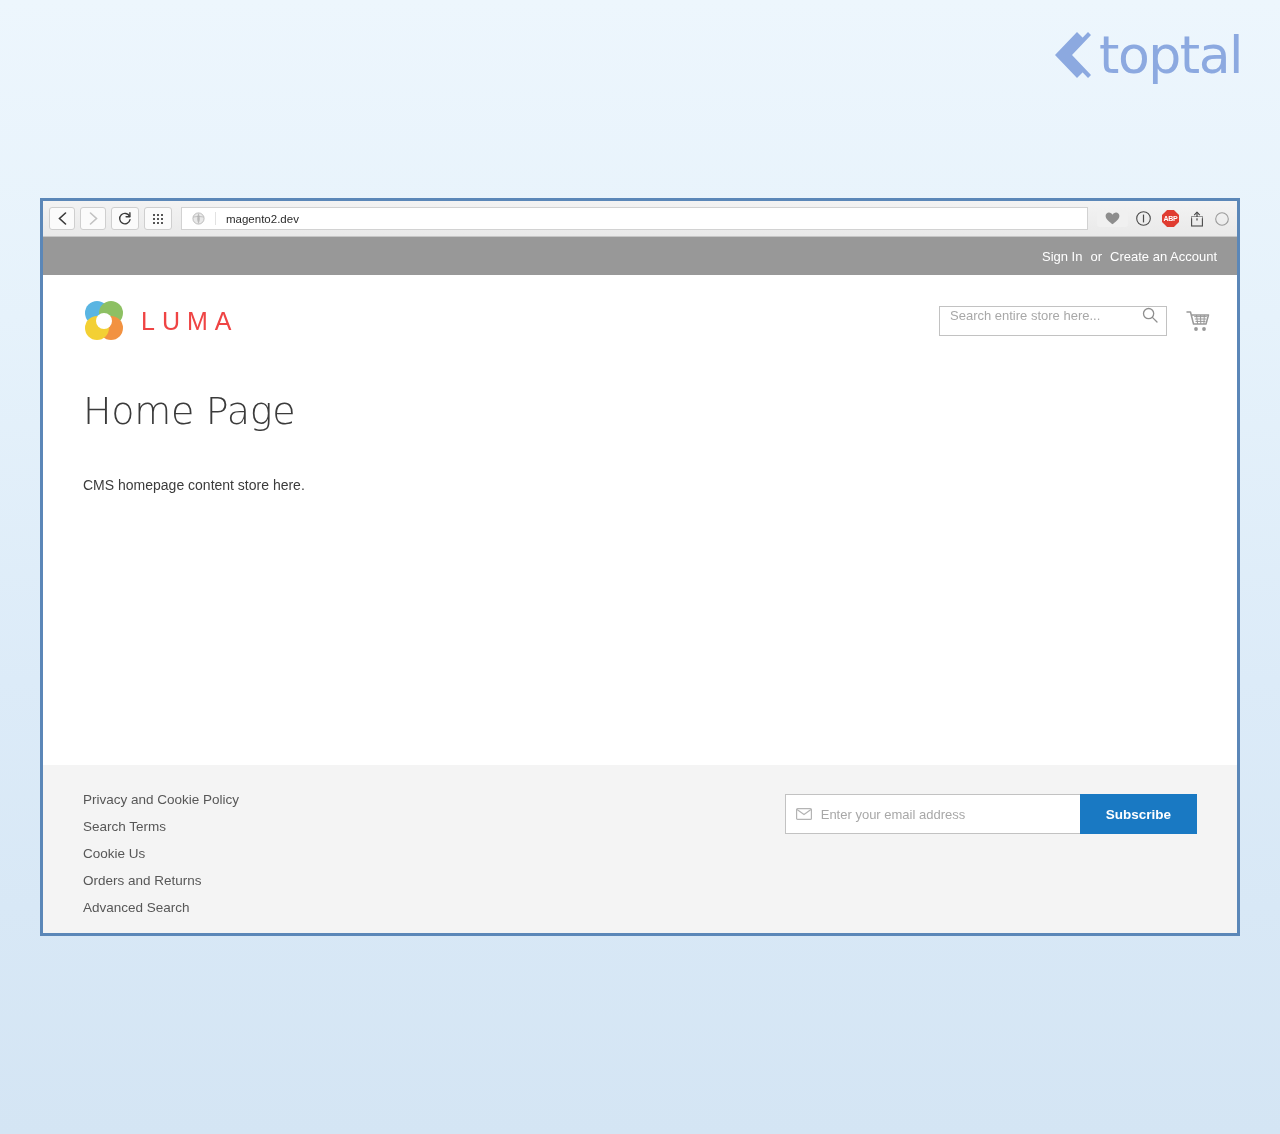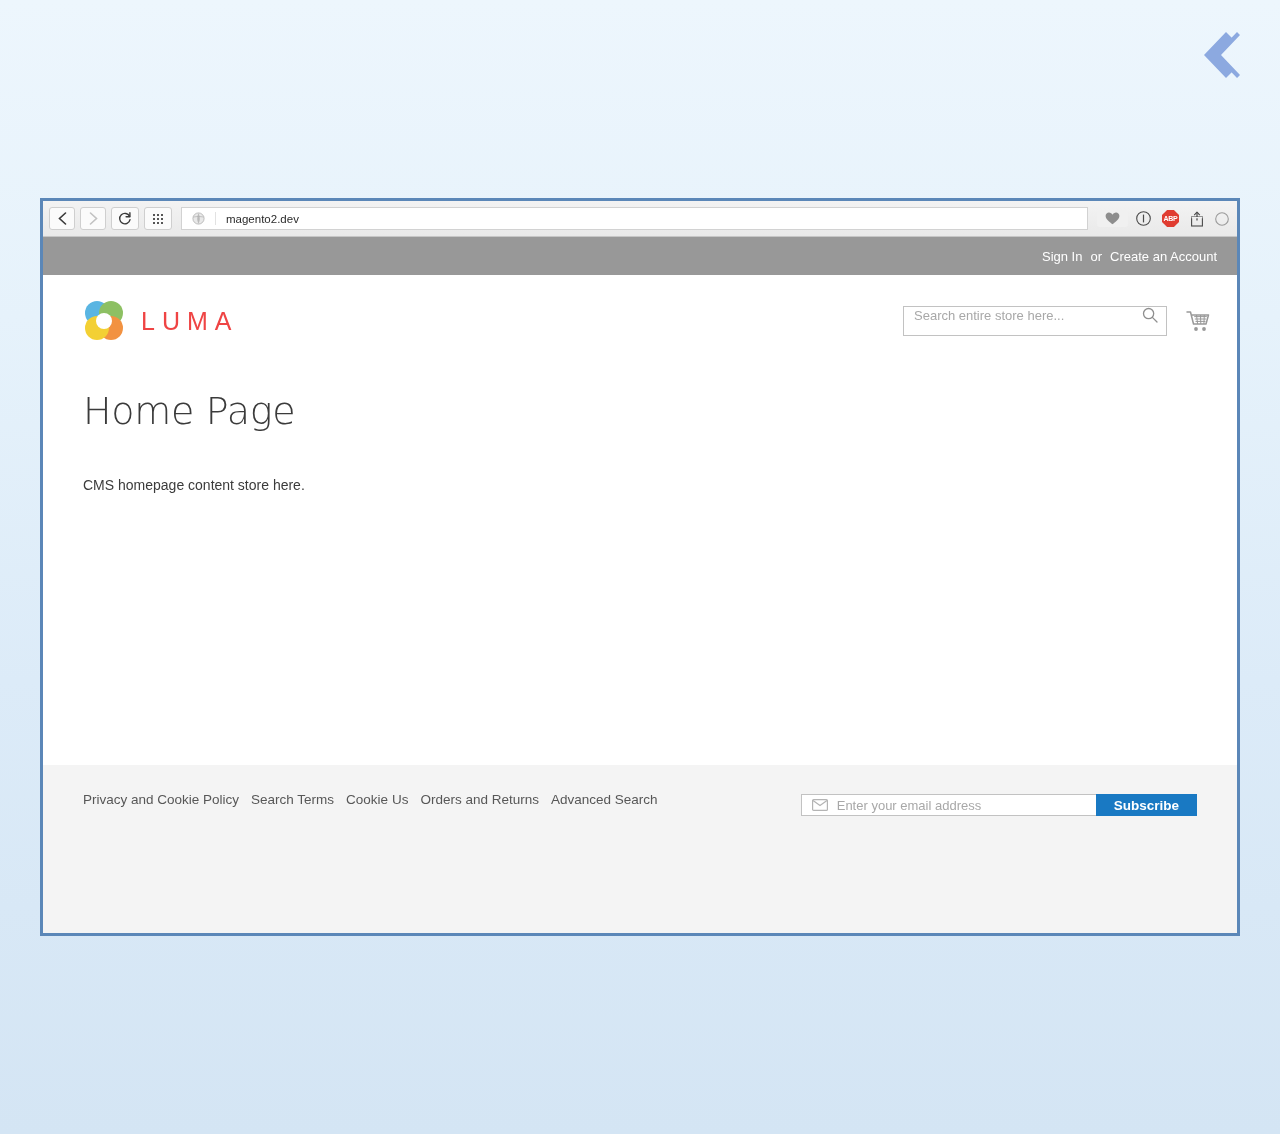--- a/index.html
+++ b/index.html
@@ -159,21 +159,21 @@
     font-weight: 400;
   }
 
   .header-right {
     margin-left: auto;
     display: flex;
     align-items: center;
     gap: 18px;
   }
   .search-box {
-    width: 264px;
+    width: 228px;
     height: 30px;
     border: 1px solid #c2c2c2;
     background: #fff;
     display: flex;
     align-items: center;
     padding: 0 8px 12px 10px;
   }
   .search-box input {
     flex: 1;
     border: none;
@@ -206,31 +206,31 @@
     color: #3b3b3b;
   }
 
   
   .page-footer {
     background: #f4f4f4;
     height: 173px;
     display: flex;
     padding: 27px 40px 0 40px;
   }
-  .footer-links { display: flex; flex-direction: row; gap: 12px; }
+  .footer-links { display: flex; flex-direction: column; gap: 12px; }
   .footer-links a {
     font-size: 13.5px;
     color: #575757;
     text-decoration: none;
     font-family: "Liberation Sans", sans-serif;
   }
   .newsletter {
     margin-left: auto;
     display: flex;
-    height: 22px;
+    height: 40px;
     margin-top: 2px;
   }
   .newsletter-field {
     width: 295px;
     background: #fff;
     border: 1px solid #c2c2c2;
     border-right: none;
     display: flex;
     align-items: center;
     padding-left: 10px;
@@ -245,33 +245,34 @@
     font-family: "Liberation Sans", sans-serif;
     background: transparent;
   }
   .newsletter-field input::placeholder { color: #a8a8a8; }
   .subscribe-btn {
     background: #1979c3;
     color: #ffffff;
     border: none;
     font-size: 13.5px;
     font-weight: bold;
-    padding: 0 18px;
+    padding: 0 26px;
     cursor: pointer;
     font-family: "Liberation Sans", sans-serif;
   }
 </style>
 </head>
 <body>
 
 <div class="toptal-logo">
   <svg class="toptal-mark" viewBox="0 0 46 54">
     <path d="M30 4 L8 27 L30 50 L38 42 L24 27 L38 12 Z" fill="#8ca9e0"></path>
     <path d="M41 4 L19 27 L41 50 L44 47 L25 27 L44 7 Z" fill="#8ca9e0"></path>
   </svg>
+  <span class="toptal-word">toptal</span>
 </div>
 
 <div class="browser-window">
 
   <div class="browser-toolbar">
     <div class="nav-btn">
       <svg width="9" height="13" viewBox="0 0 9 13">
         <path d="M7.5 1 L1.5 6.5 L7.5 12" stroke="#3a3a3a" stroke-width="1.6" fill="none" stroke-linecap="round"></path>
       </svg>
     </div>

